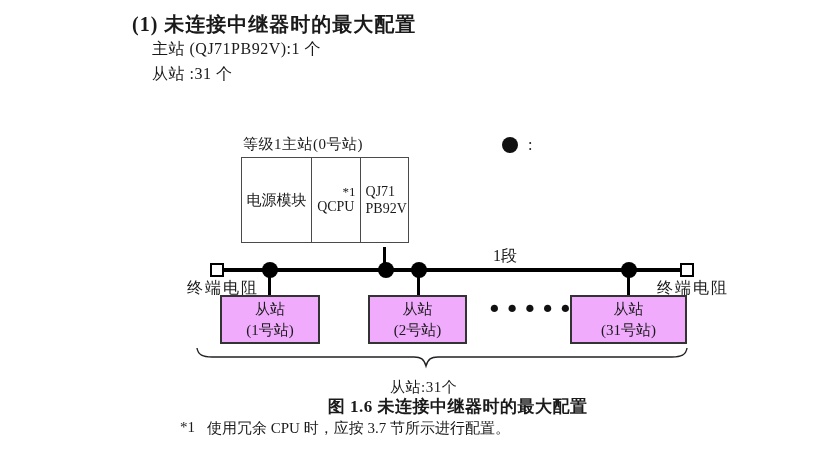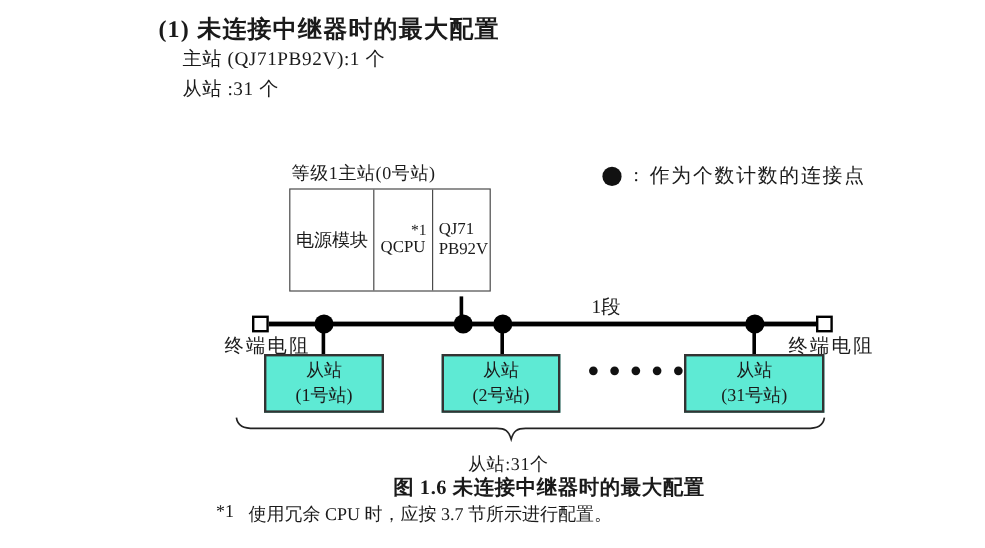--- a/index.html
+++ b/index.html
@@ -33,21 +33,21 @@
   
   .busline{left:177px;top:268px;width:458px;height:4px;background:#000;}
   .vline{width:3px;background:#000;}
   .cdot{width:16px;height:16px;border-radius:50%;background:#000;}
   .tsquare{width:10px;height:10px;background:#fff;border:2px solid #000;}
   .seg-label{left:446px;top:246px;font-size:16px;white-space:nowrap;}
   .term-label{font-size:16px;letter-spacing:2px;white-space:nowrap;}
 
   
   .slave{border:2px solid #333;box-sizing:border-box;display:flex;flex-direction:column;
-         align-items:center;justify-content:center;font-size:15px;line-height:21px;text-align:center;background:#5eead4;}
+         align-items:center;justify-content:center;font-size:15px;line-height:21px;text-align:center;background:#f0abfc;}
   .ellipsis{left:440px;top:297px;font-size:25px;letter-spacing:3px;line-height:1;
             font-family:"DejaVu Sans",sans-serif;color:#111;white-space:nowrap;}
 
   
   .brace-svg{left:0;top:0;width:821px;height:457px;pointer-events:none;}
   .brace-label{left:343px;top:378px;font-size:15px;letter-spacing:.5px;white-space:nowrap;}
   .caption{left:0;top:395px;width:821px;text-align:center;font-size:17px;font-weight:bold;letter-spacing:.5px;}
   .footnote{left:133px;top:419px;font-size:15px;white-space:nowrap;display:flex;}
   .footnote-marker{margin-right:12px;}
 </style>
@@ -56,21 +56,20 @@
 
 <div class="canvas">
 
   <div class="abs h1">(1) 未连接中继器时的最大配置</div>
   <div class="abs sub1">主站 (QJ71PB92V):1 个</div>
   <div class="abs sub2">从站 :31 个</div>
 
   <div class="abs legend">
     <span class="legend-dot"></span>
     <span class="legend-sep">:</span>
-    <span class="legend-text">作为个数计数的连接点</span>
   </div>
 
   <div class="abs master-label">等级1主站(0号站)</div>
   <div class="abs master-box">
     <div class="mcell mcell1">电源模块</div>
     <div class="mcell mcell2">
       <div class="cpu-note">*1</div>
       <div class="cpu-label">QCPU</div>
     </div>
     <div class="mcell mcell3">

